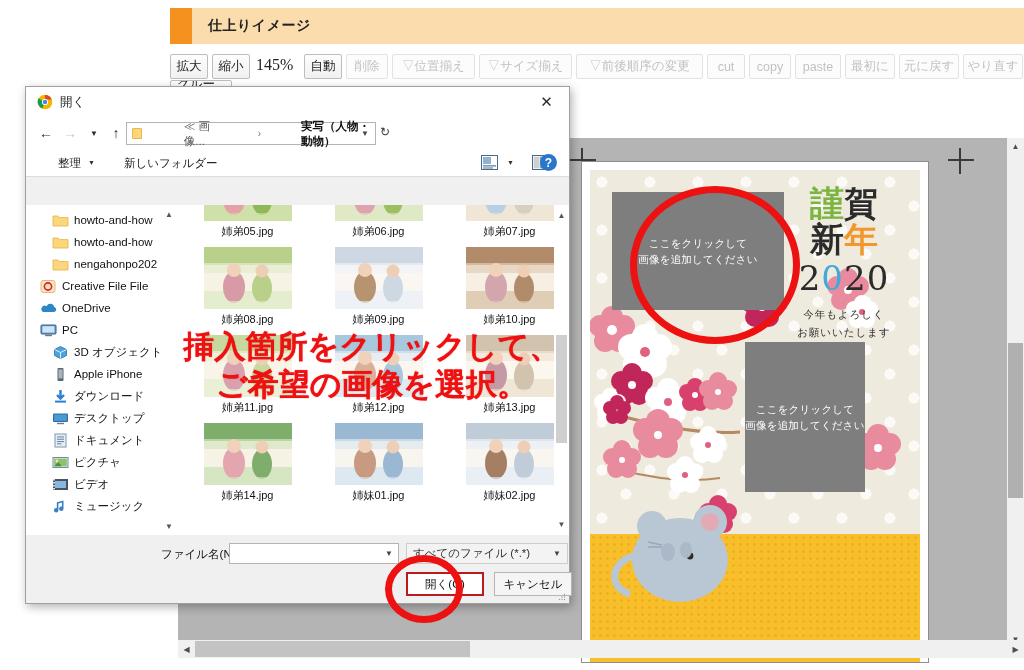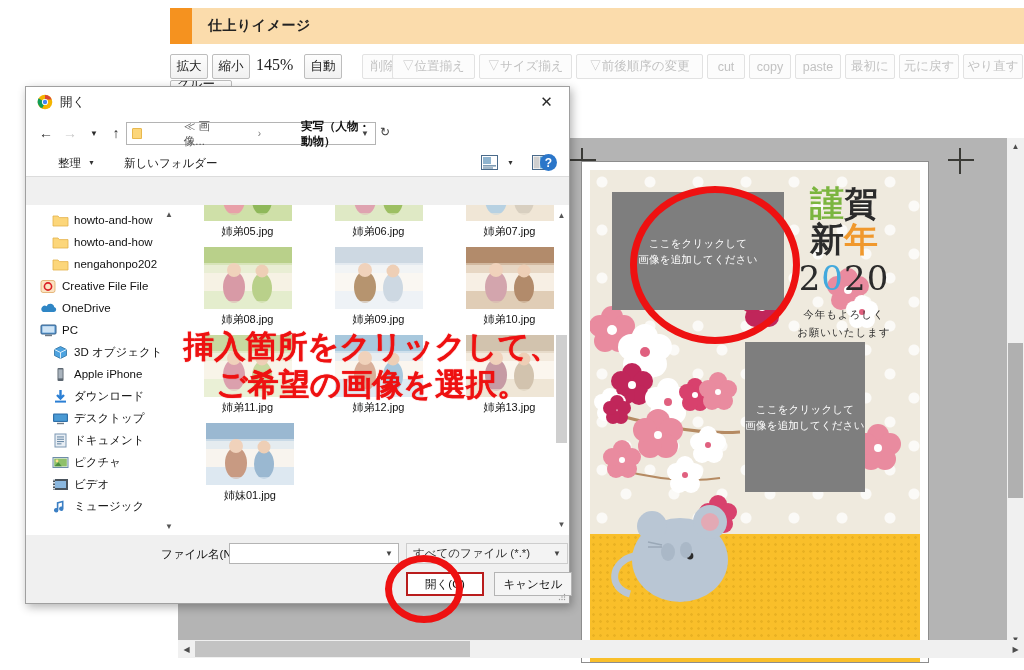--- a/index.html
+++ b/index.html
@@ -242,21 +242,21 @@
   <div class="section-header">
     <div class="bar"></div>
     <div class="title">仕上りイメージ</div>
   </div>
 
   <div class="toolbar">
     <div class="tb-btn" style="left:0px;width:38px;">拡大</div>
     <div class="tb-btn" style="left:42px;width:38px;">縮小</div>
     <div class="tb-zoom" style="left:86px;">145%</div>
     <div class="tb-btn" style="left:134px;width:38px;">自動</div>
-    <div class="tb-btn dis" style="left:176px;width:42px;margin-left:16px;">削除</div>
+    <div class="tb-btn dis" style="left:176px;width:42px;">削除</div>
     <div class="tb-btn dis" style="left:222px;width:83px;">▽位置揃え</div>
     <div class="tb-btn dis" style="left:309px;width:93px;">▽サイズ揃え</div>
     <div class="tb-btn dis" style="left:406px;width:127px;">▽前後順序の変更</div>
     <div class="tb-btn dis" style="left:537px;width:38px;">cut</div>
     <div class="tb-btn dis" style="left:579px;width:42px;">copy</div>
     <div class="tb-btn dis" style="left:625px;width:46px;">paste</div>
     <div class="tb-btn dis" style="left:675px;width:50px;">最初に</div>
     <div class="tb-btn dis" style="left:729px;width:60px;">元に戻す</div>
     <div class="tb-btn dis" style="left:793px;width:60px;">やり直す</div>
   </div>
@@ -775,31 +775,59 @@
     <ellipse cx="58" cy="41" rx="10" ry="15" fill="#d2c3ae"></ellipse>
     <circle cx="58" cy="24" r="6.5" fill="#eecfb6"></circle>
     <rect x="0" y="54" width="88" height="8" fill="#efe6d6" opacity=".6"></rect>
   </svg></div>
                 <div class="fname">姉弟13.jpg</div>
               </div>
             </div>
             <div class="frow">
               <div class="fcell">
                 <div class="fthumb"><svg width="88" height="62" viewBox="0 0 88 62" preserveAspectRatio="none">
+    <rect width="88" height="62" fill="#f6f2e5"></rect>
+    <rect y="0" width="88" height="18" fill="#7fae6c"></rect>
+    <rect y="16" width="88" height="10" fill="#d6e5c2" opacity=".7"></rect>
+    <rect y="44" width="88" height="18" fill="#d6e5c2"></rect>
+    <ellipse cx="30" cy="40" rx="11" ry="16" fill="#e3a5ae"></ellipse>
+    <circle cx="30" cy="23" r="7" fill="#f0d2bb"></circle>
+    <ellipse cx="58" cy="41" rx="10" ry="15" fill="#7fae6c"></ellipse>
+    <circle cx="58" cy="24" r="6.5" fill="#eecfb6"></circle>
+    <rect x="0" y="54" width="88" height="8" fill="#d6e5c2" opacity=".6"></rect>
+  </svg></div>
+                <div class="fname">姉弟14.jpg</div>
+              </div>
+              <div class="fcell">
+                <div class="fthumb"><svg width="88" height="62" viewBox="0 0 88 62" preserveAspectRatio="none">
     <rect width="88" height="62" fill="#f8f4ee"></rect>
     <rect y="0" width="88" height="18" fill="#9ab8d1"></rect>
     <rect y="16" width="88" height="10" fill="#dde8f1" opacity=".7"></rect>
     <rect y="44" width="88" height="18" fill="#dde8f1"></rect>
     <ellipse cx="30" cy="40" rx="11" ry="16" fill="#c89a82"></ellipse>
     <circle cx="30" cy="23" r="7" fill="#f0d2bb"></circle>
     <ellipse cx="58" cy="41" rx="10" ry="15" fill="#9ab8d1"></ellipse>
     <circle cx="58" cy="24" r="6.5" fill="#eecfb6"></circle>
     <rect x="0" y="54" width="88" height="8" fill="#dde8f1" opacity=".6"></rect>
   </svg></div>
                 <div class="fname">姉妹01.jpg</div>
+              </div>
+              <div class="fcell">
+                <div class="fthumb"><svg width="88" height="62" viewBox="0 0 88 62" preserveAspectRatio="none">
+    <rect width="88" height="62" fill="#f9f6f1"></rect>
+    <rect y="0" width="88" height="18" fill="#c0cdd8"></rect>
+    <rect y="16" width="88" height="10" fill="#e9eff4" opacity=".7"></rect>
+    <rect y="44" width="88" height="18" fill="#e9eff4"></rect>
+    <ellipse cx="30" cy="40" rx="11" ry="16" fill="#a57f64"></ellipse>
+    <circle cx="30" cy="23" r="7" fill="#f0d2bb"></circle>
+    <ellipse cx="58" cy="41" rx="10" ry="15" fill="#c0cdd8"></ellipse>
+    <circle cx="58" cy="24" r="6.5" fill="#eecfb6"></circle>
+    <rect x="0" y="54" width="88" height="8" fill="#e9eff4" opacity=".6"></rect>
+  </svg></div>
+                <div class="fname">姉妹02.jpg</div>
               </div>
             </div>
           </div>
         <div class="files-scroll">
           <div class="arr up">▲</div>
           <div class="thumb"></div>
           <div class="arr dn">▼</div>
         </div>
       </div>
     </div>

